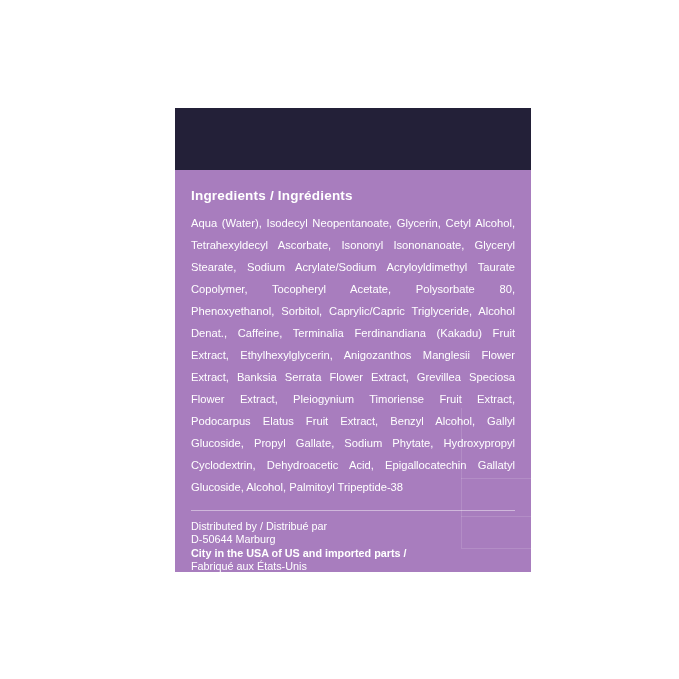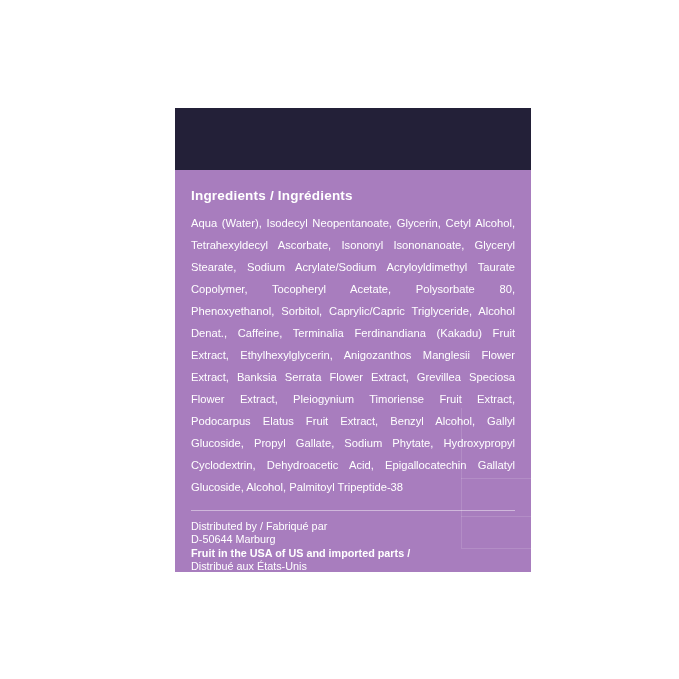--- a/index.html
+++ b/index.html
@@ -109,27 +109,27 @@
 
     <div id="content">
 
       <h2 class="section-title">Ingredients / Ingrédients</h2>
 
       <p class="ingredients-body">Aqua (Water), Isodecyl Neopentanoate, Glycerin, Cetyl Alcohol, Tetrahexyldecyl Ascorbate, Isononyl Isononanoate, Glyceryl Stearate, Sodium Acrylate/Sodium Acryloyldimethyl Taurate Copolymer, Tocopheryl Acetate, Polysorbate 80, Phenoxyethanol, Sorbitol, Caprylic/Capric Triglyceride, Alcohol Denat., Caffeine, Terminalia Ferdinandiana (Kakadu) Fruit Extract, Ethylhexylglycerin, Anigozanthos Manglesii Flower Extract, Banksia Serrata Flower Extract, Grevillea Speciosa Flower Extract, Pleiogynium Timoriense Fruit Extract, Podocarpus Elatus Fruit Extract, Benzyl Alcohol, Gallyl Glucoside, Propyl Gallate, Sodium Phytate, Hydroxypropyl Cyclodextrin, Dehydroacetic Acid, Epigallocatechin Gallatyl Glucoside, Alcohol, Palmitoyl Tripeptide-38</p>
 
       <div class="divider"></div>
 
       <div class="footer-block">
-        <span class="footer-line">Distributed by / Fabriqué par</span>
+        <span class="footer-line">Distributed by / Distribué par</span>
 
 
         <span class="footer-line">D-50644 Marburg</span>
 
-        <span class="footer-line"><span class="inline-bold">Fruit in the </span><span class="inline-bold">USA</span><span class="inline-bold"> of US and imported parts /</span></span>
+        <span class="footer-line"><span class="inline-bold">City in the </span><span class="inline-bold">USA</span><span class="inline-bold"> of US and imported parts /</span></span>
 
-        <span class="footer-line">Distribué aux États-Unis</span>
+        <span class="footer-line">Fabriqué aux États-Unis</span>
 
         <span class="footer-line"><span class="website">www.DERMAdoctor.com</span><span class="reg-mark">®</span></span>
       </div>
 
     </div>
   </div>
 </div>
 
 </body></html>

